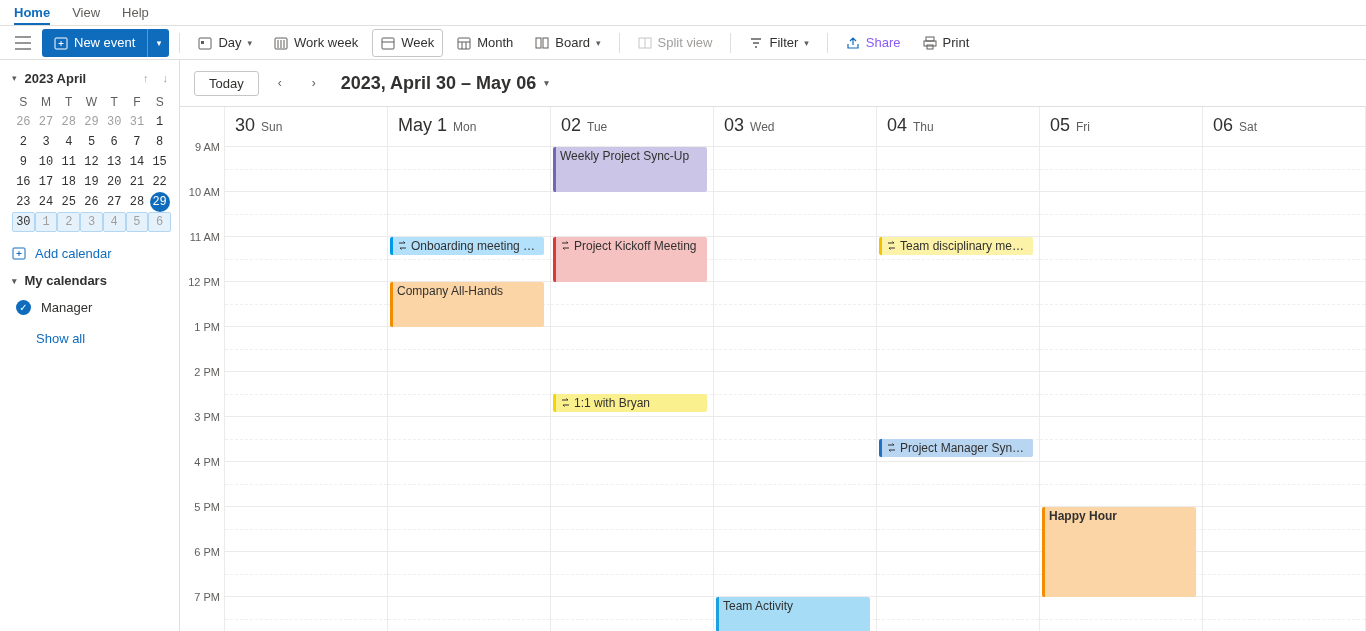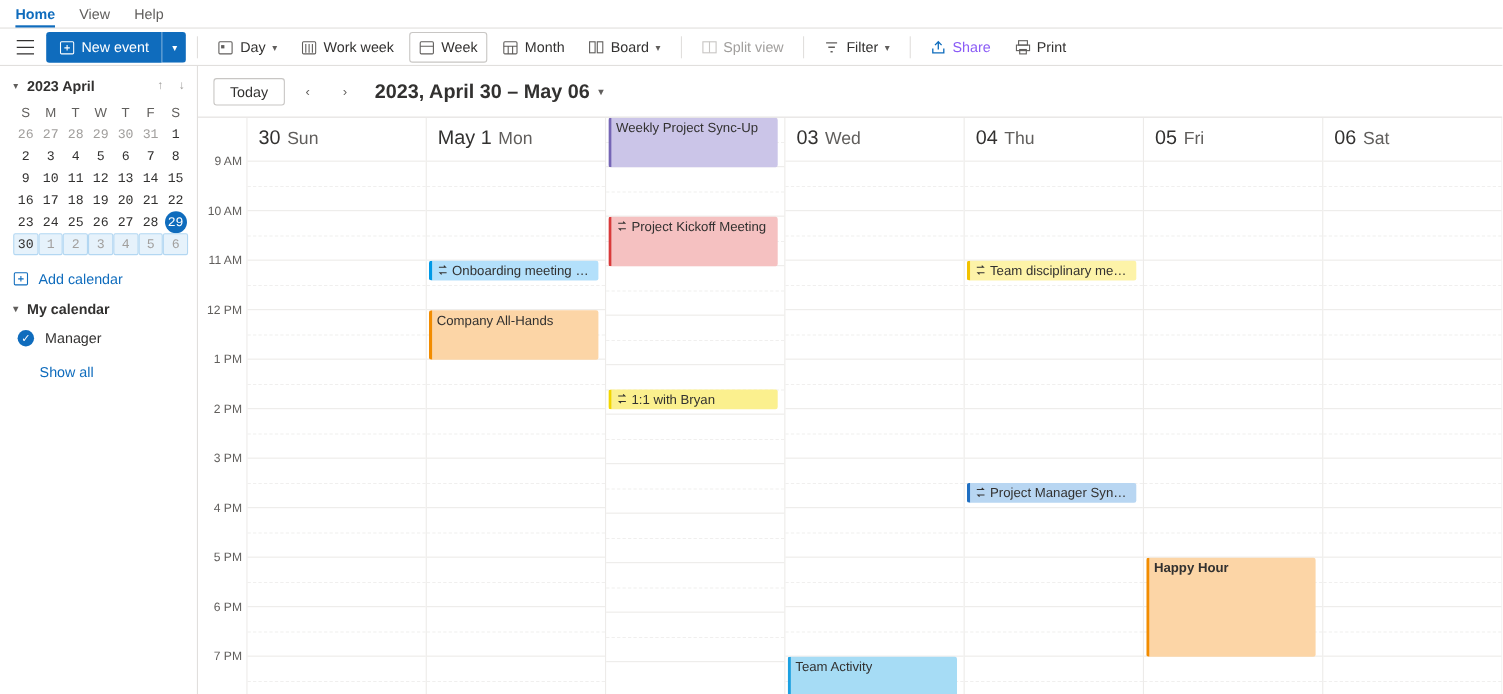--- a/index.html
+++ b/index.html
@@ -40,21 +40,21 @@
   .today-btn { border:1px solid #c8c6c4; border-radius:3px; padding:4px 14px; cursor:pointer; font-size:13px; }
   .nav-arrow { width:26px; height:26px; display:flex; align-items:center; justify-content:center; color:#605e5c; cursor:pointer; font-size:12px; }
   .range-title { font-size:18px; font-weight:600; margin-left:6px; display:flex; align-items:center; gap:8px; }
   .grid-wrap { flex:1; display:flex; overflow:hidden; border-top:1px solid #e1dfdd; }
   .timecol { width:45px; border-right:1px solid #edebe9; font-size:11px; color:#605e5c; text-align:right; padding-top:40px; }
   .timecol .hr { height:45px; padding-right:4px; position:relative; top:-6px; }
   .days { flex:1; display:grid; grid-template-columns:repeat(7,1fr); position:relative; }
   .daycol { border-right:1px solid #edebe9; position:relative; }
   .dayhead { height:40px; border-bottom:1px solid #edebe9; padding:8px 10px; display:flex; align-items:baseline; gap:6px; }
   .dayhead .num { font-size:18px; font-weight:400; color:#323130; }
-  .dayhead .lbl { font-size:16px; color:#605e5c; }
+  .dayhead .lbl { font-size:12px; color:#605e5c; }
   .daycells { position:relative; }
   .hrline { height:45px; border-bottom:1px solid #edebe9; position:relative; }
   .hrline::after { content:""; position:absolute; top:22px; left:0; right:0; border-top:1px dashed #f0efee; }
   .event { position:absolute; left:2px; right:6px; border-left:3px solid; border-radius:2px; padding:2px 4px; font-size:12px; overflow:hidden; cursor:pointer; display:flex; gap:3px; align-items:flex-start; }
   .ev-icon { font-size:11px; margin-top:1px; }
   svg { display:block; }
 </style>
 </head>
 <body>
 
@@ -214,21 +214,21 @@
       </div>
     <div class="addcal">
       <svg width="15" height="15">
           <rect x="1" y="2" width="12" height="11" rx="1" fill="none" stroke="#0f6cbd"></rect>
           <path d="M7 5v5M4.5 7.5h5" stroke="#0f6cbd"></path>
         </svg>
       <span>Add calendar</span>
     </div>
     <div class="section">
       <span class="chev">▾</span>
-      <span>My calendar</span>
+      <span>My calendars</span>
     </div>
     <div class="calitem">
       <span class="dotcheck"></span>
       <span>Manager</span>
     </div>
     <div class="showall">Show all</div>
   </div>
 
   <div class="main">
     <div class="main-head">
@@ -298,20 +298,24 @@
                   </svg>
                 </span>
                 <span style="white-space: nowrap; overflow: hidden; text-overflow: ellipsis;">Onboarding meeting with new hire</span>
               </div>
               <div class="event" style="top: 135px; height: 45px; background: rgb(252, 213, 166); border-left-color: rgb(242, 140, 0);">
                 <span style="white-space: nowrap; overflow: hidden; text-overflow: ellipsis;">Company All-Hands</span>
               </div>
             </div>
           </div>
           <div class="daycol">
+            <div class="dayhead">
+              <span class="num">02</span>
+              <span class="lbl">Tue</span>
+            </div>
             <div class="daycells">
               <div class="hrline"></div>
               <div class="hrline"></div>
               <div class="hrline"></div>
               <div class="hrline"></div>
               <div class="hrline"></div>
               <div class="hrline"></div>
               <div class="hrline"></div>
               <div class="hrline"></div>
               <div class="hrline"></div>

